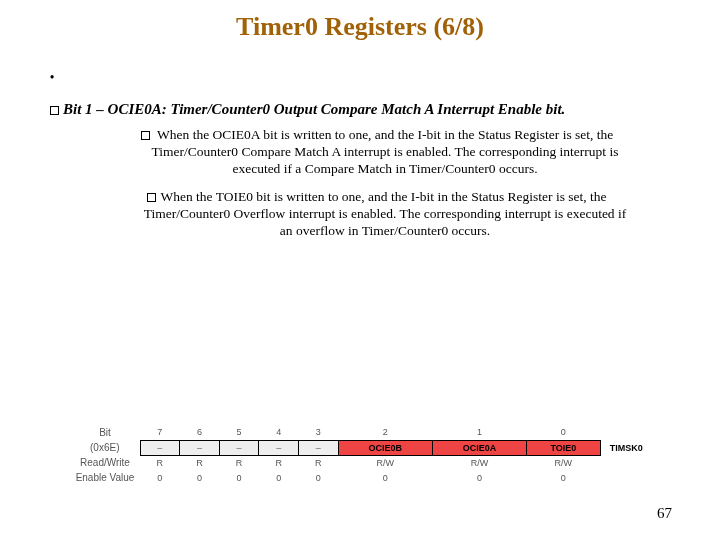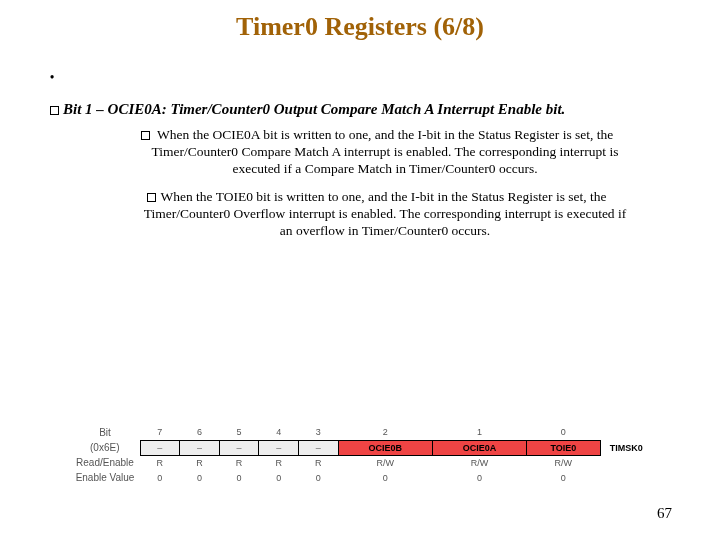--- a/index.html
+++ b/index.html
@@ -156,21 +156,21 @@
       <td class="cell">–</td>
       <td class="cell">–</td>
       <td class="cell">–</td>
       <td class="cell">–</td>
       <td class="cell named">OCIE0B</td>
       <td class="cell named">OCIE0A</td>
       <td class="cell named">TOIE0</td>
       <td class="reg-name">TIMSK0</td>
     </tr>
     <tr>
-      <td class="label-col">Read/Enable</td>
+      <td class="label-col">Read/Write</td>
       <td>R</td>
       <td>R</td>
       <td>R</td>
       <td>R</td>
       <td>R</td>
       <td>R/W</td>
       <td>R/W</td>
       <td>R/W</td>
       <td></td>
     </tr>

